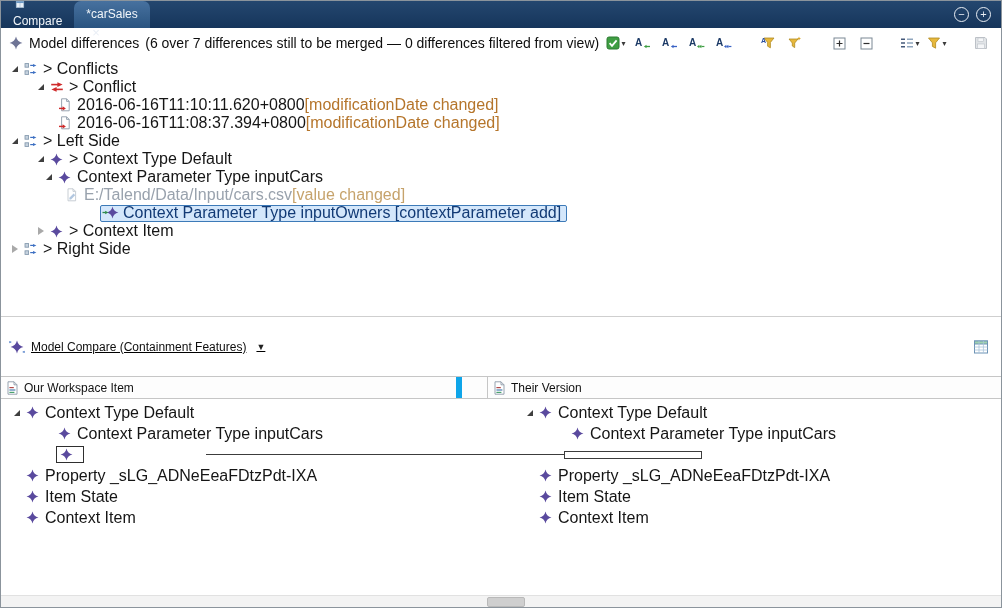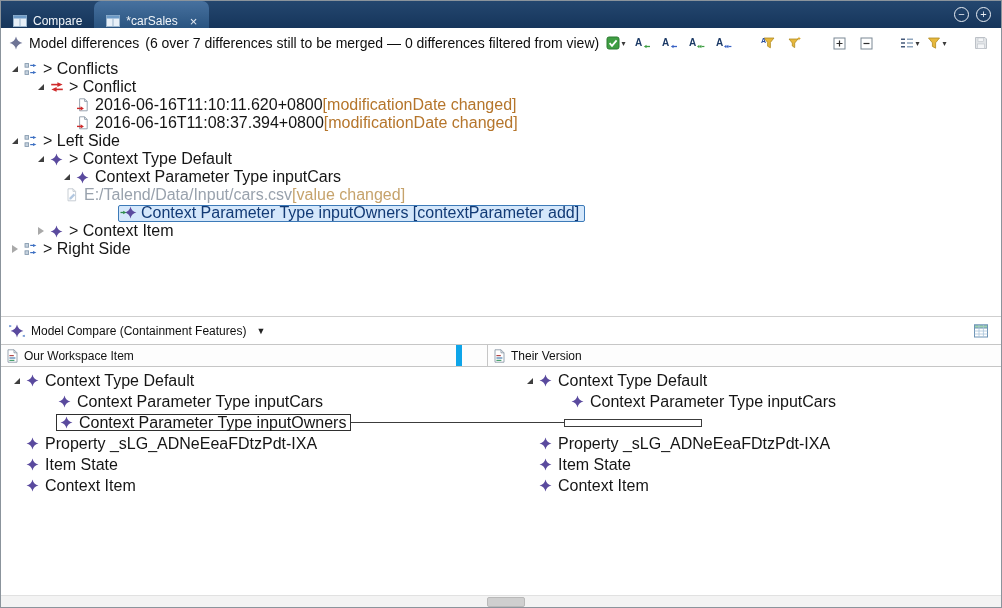--- a/index.html
+++ b/index.html
@@ -1,21 +1,21 @@
 <!DOCTYPE html>
 <html><head>
 <meta charset="utf-8">
 <style>
   html,body{margin:0;padding:0;background:#e8e8e8;font-family:"Liberation Sans",sans-serif;}
   .window{width:1002px;height:608px;box-sizing:border-box;border:1px solid #8b949c;background:#fff;
     position:relative;overflow:hidden;cursor:default;-webkit-user-select:none;user-select:none;}
 
   
   .tabbar{height:27px;background:linear-gradient(#24476f,#16355b);display:flex;align-items:stretch;}
-  .tab{display:flex;align-items:flex-end;gap:6px;padding:0 12px;color:#f2f6fa;font-size:12px;}
+  .tab{display:flex;align-items:flex-start;gap:6px;padding:0 12px;color:#f2f6fa;font-size:12px;flex-direction:column;}
   .tab.active{background:linear-gradient(#47719f,#2a5480);border-radius:7px 7px 0 0;}
   .tab .close{margin-left:6px;font-size:13px;line-height:12px;color:#e9eef5;}
   .winctl{margin-left:auto;display:flex;align-items:center;gap:7px;padding-right:10px;}
   .circle{width:15px;height:15px;box-sizing:border-box;border:1px solid #e9eef4;border-radius:50%;
     color:#e9eef4;font-size:11px;line-height:12px;text-align:center;}
 
   
   .toolbar{height:30px;display:flex;align-items:center;padding:0 8px;background:#fff;}
   .tb-title,.tb-summary{font-size:14px;color:#0e0e0e;margin-left:6px;white-space:nowrap;}
   .tb-actions{margin-left:auto;display:flex;align-items:center;gap:3px;}
@@ -23,34 +23,34 @@
   .tbtn.disabled{opacity:.75;}
   .caret{font-size:8px;color:#3a3a3a;margin-left:1px;}
   .tb-gap{width:14px;}
   .ic13{width:13px;height:13px;}
   .ic14{width:14px;height:14px;}
   .ic16{width:16px;height:14px;}
 
   
   .tree{height:256px;overflow:hidden;padding-top:2px;background:#fff;}
   .trow{height:18px;display:flex;align-items:center;font-size:16px;color:#151515;white-space:nowrap;}
-  .d0{padding-left:6px}.d1{padding-left:32px}.d2{padding-left:58px}.d3{padding-left:47px}
+  .d0{padding-left:6px}.d1{padding-left:32px}.d2{padding-left:40px}.d3{padding-left:47px}
   .exp{width:15px;height:15px;display:flex;align-items:center;justify-content:center;flex:none;}
   .exp.open::before{content:"";width:0;height:0;border-right:6px solid #3f3f3f;border-top:6px solid transparent;}
   .exp.closed::before{content:"";width:0;height:0;border-left:6px solid #a9a9a9;border-top:4px solid transparent;border-bottom:4px solid transparent;}
   .ic{width:17px;height:16px;display:flex;align-items:center;justify-content:center;margin-right:4px;flex:none;}
   .ann{color:#b5752b;}
   .muted .lbl{color:#99a2ad;}
   .muted .ann{color:#c6a36c;}
   .muted .ic{opacity:.6;}
   .selbox{display:flex;align-items:center;background:#d4e7fb;border:1px solid #3d7ab8;border-radius:2px;
     height:17px;box-sizing:border-box;padding:0 5px 0 1px;color:#123a75;margin-left:44px;}
 
   
-  .cmp-header{height:27px;display:flex;align-items:center;padding:0 8px;border-top:1px solid #cfcfcf;background:#fff;}
+  .cmp-header{height:27px;display:flex;align-items:center;padding:16px 8px;border-top:1px solid #cfcfcf;background:#fff;text-decoration:underline;}
   .cmp-title{font-size:12px;color:#0e0e0e;margin-left:6px;}
   .cmp-caret{margin-left:10px;font-size:9px;color:#222;}
   .cmp-actions{margin-left:auto;display:flex;align-items:center;}
   .colhdrs{height:21px;display:flex;border-top:1px solid #c6c6c6;border-bottom:1px solid #c6c6c6;background:#fdfdfd;}
   .colhdr{display:flex;align-items:center;gap:5px;padding-left:5px;font-size:12px;box-sizing:border-box;color:#111;}
   .colhdr.left{width:461px;border-right:6px solid #0ea5e9;}
   .colhdr.mid{width:26px;border-right:1px solid #c6c6c6;}
   .colhdr.right{flex:1;}
   .ctrees{position:relative;height:234px;background:#fff;overflow:hidden;}
   .vt{position:absolute;top:3px;}
@@ -448,21 +448,20 @@
         <span class="lbl">Context Parameter Type inputCars</span>
       </div>
       <div class="crow cd1">
         <span class="exp"></span>
         <span class="markbox">
           <span class="ic">
               <svg class="ic13">
                 <use href="#i-star"></use>
               </svg>
             </span>
-          <span class="lbl">Context Parameter Type inputOwners</span>
         </span>
       </div>
       <div class="crow cd0">
         <span class="exp"></span>
         <span class="ic">
             <svg class="ic13">
               <use href="#i-star"></use>
             </svg>
           </span>
         <span class="lbl">Property _sLG_ADNeEeaFDtzPdt-IXA</span>

